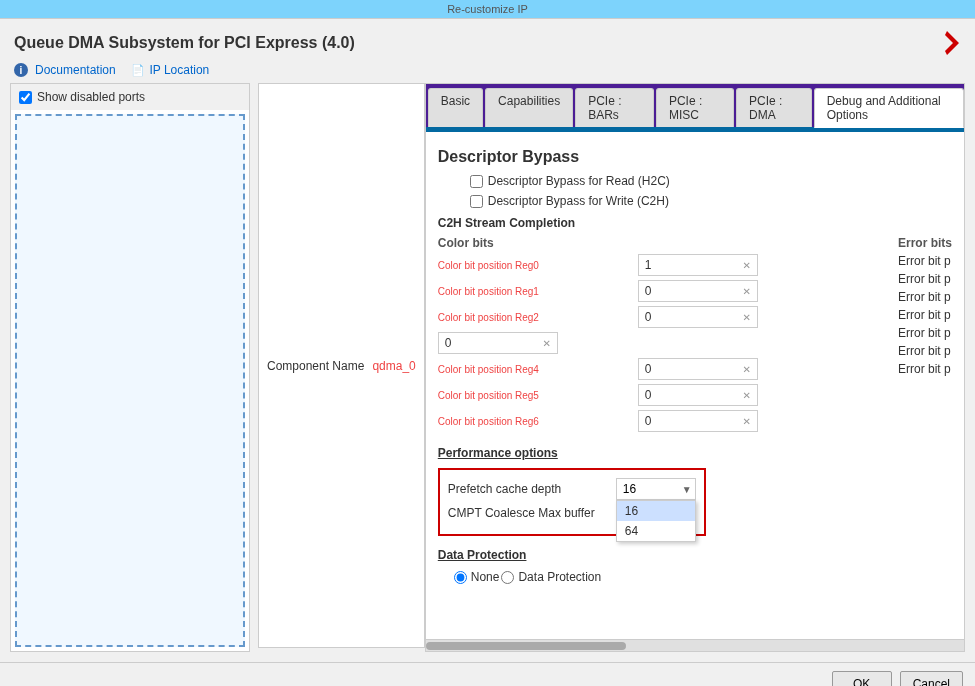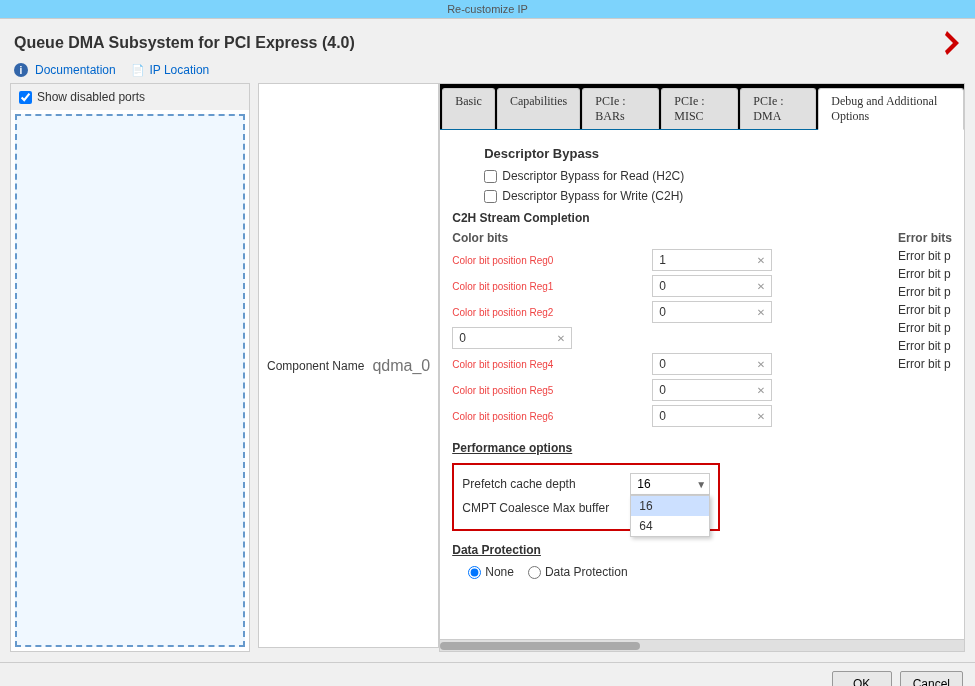--- a/index.html
+++ b/index.html
@@ -96,37 +96,36 @@
       padding: 6px 8px;
       background: white;
       border: 1px solid #ccc;
       margin-bottom: 4px;
     }
     .component-name-label {
       font-size: 12px;
       color: #333;
     }
     .component-name-value {
-      font-size: 16px;
-      color: #737373;
+      font-size: 12px;
+      color: #ef4444;
     }
     .tabs-container {
       background: white;
       border: 1px solid #ccc;
       flex: 1;
       display: flex;
       flex-direction: column;
       overflow: hidden;
     }
     .tabs-bar {
       display: flex;
-      border-bottom: 1px solid #0369a1;
-      background: #000000;
+      border-bottom: 5px solid #0369a1;
+      background: #4c1d95;
       padding-top: 4px;
-      font-family: Liberation Serif, serif;
     }
     .tab {
       padding: 5px 12px;
       border: 1px solid #ccc;
       border-bottom: none;
       margin-left: 2px;
       cursor: pointer;
       background: #e0e0e0;
       font-size: 12px;
       color: #333;
@@ -139,24 +138,23 @@
       font-weight: normal;
     }
     .tab-content {
       flex: 1;
       overflow-y: auto;
       overflow-x: auto;
       padding: 12px;
     }
     .section-title {
       font-weight: bold;
-      font-size: 13px;
+      font-size: 16px;
       margin-bottom: 8px;
       margin-top: 4px;
-      margin-left: 32px;
     }
     .checkbox-label {
       display: flex;
       align-items: center;
       gap: 5px;
       margin-left: 16px;
       margin-bottom: 6px;
       font-size: 12px;
     }
     .c2h-section {
@@ -266,21 +264,21 @@
     }
     .data-protection-title {
       font-weight: bold;
       font-size: 12px;
       text-decoration: underline;
       margin-bottom: 8px;
     }
     .radio-group {
       display: flex;
       align-items: center;
-      gap: 14px;
+      gap: 2px;
       margin-left: 16px;
     }
     .radio-label {
       display: flex;
       align-items: center;
       gap: 4px;
       font-size: 12px;
     }
     .bottom-bar {
       display: flex;

